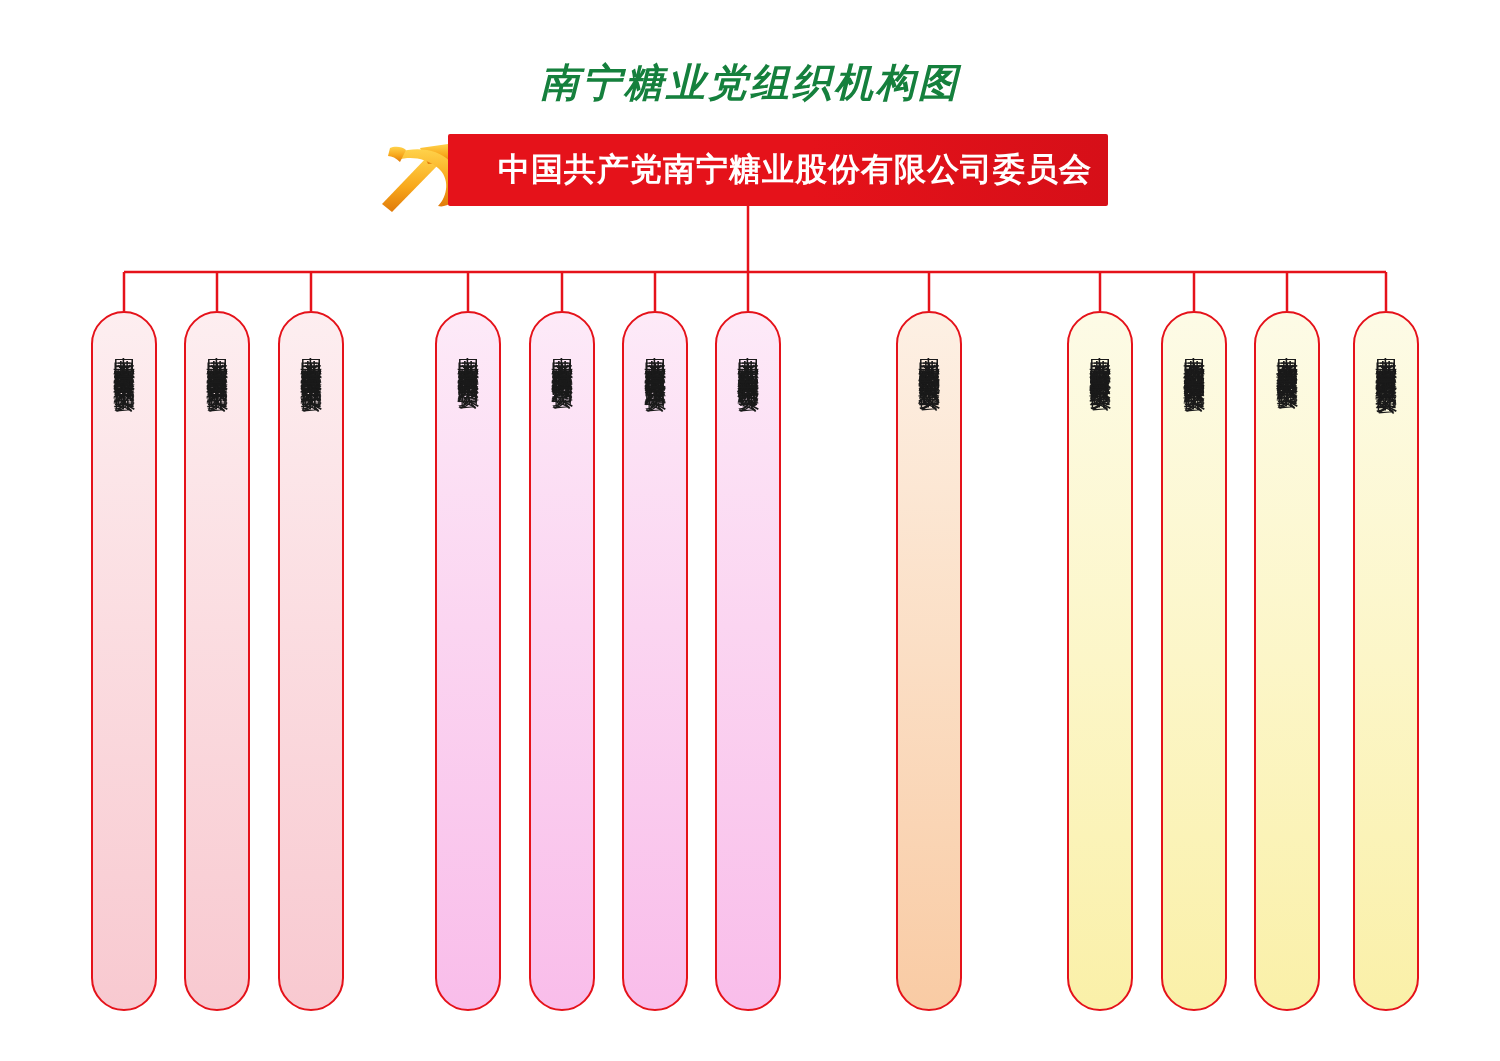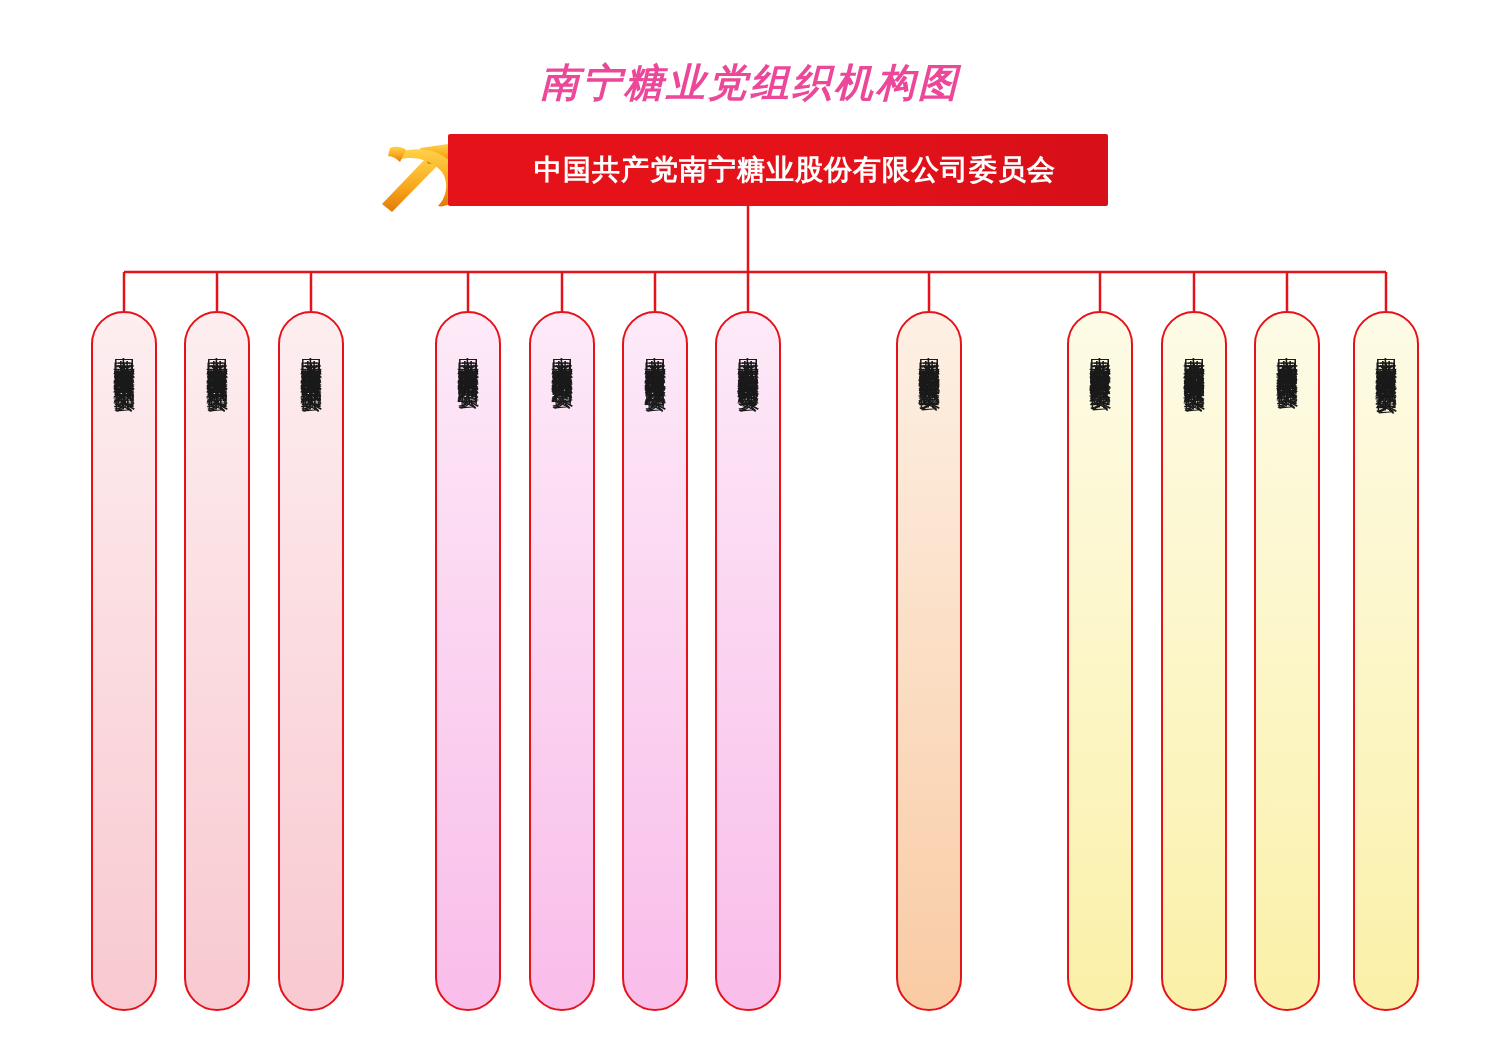--- a/index.html
+++ b/index.html
@@ -20,21 +20,21 @@
     position: absolute;
     top: 56px;
     left: 0;
     width: 1500px;
     text-align: center;
     font-family: "Liberation Serif", "DejaVu Serif", serif;
     font-weight: bold;
     font-style: italic;
     font-size: 39px;
     letter-spacing: 3px;
-    color: #ec4899;
+    color: #15803d;
     white-space: nowrap;
   }
 
   
   #root-node {
     position: absolute;
     left: 368px;
     top: 134px;
     width: 740px;
     height: 72px;
@@ -46,21 +46,21 @@
     width: 660px;
     height: 72px;
     background: linear-gradient(90deg, #e5121a 0%, #e5121a 55%, #d60f18 100%);
     border-radius: 2px;
     display: flex;
     align-items: center;
     justify-content: center;
   }
   #root-label {
     color: #ffffff;
-    font-size: 28px;
+    font-size: 32px;
     font-weight: bold;
     letter-spacing: 1px;
     white-space: nowrap;
     padding-left: 34px;
   }
   #party-emblem {
     position: absolute;
     left: 0px;
     top: 4px;
     width: 112px;

